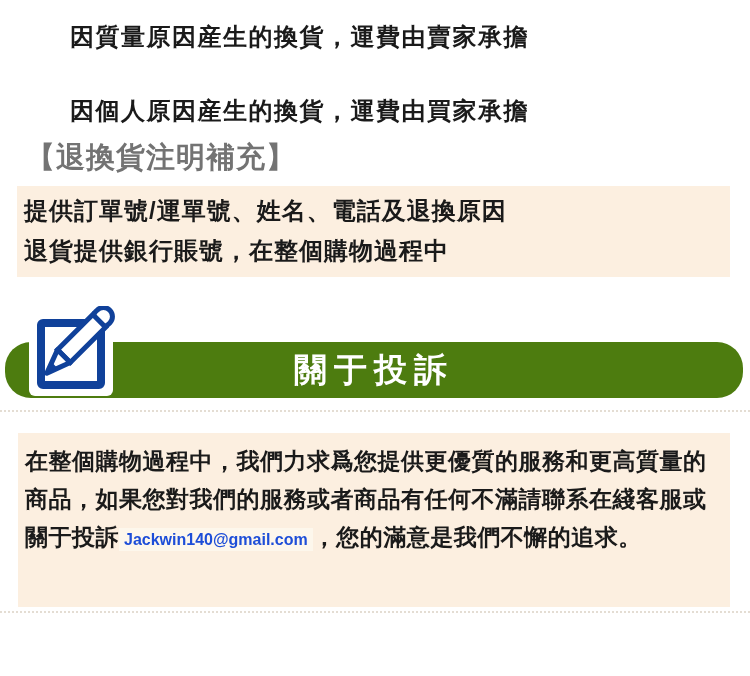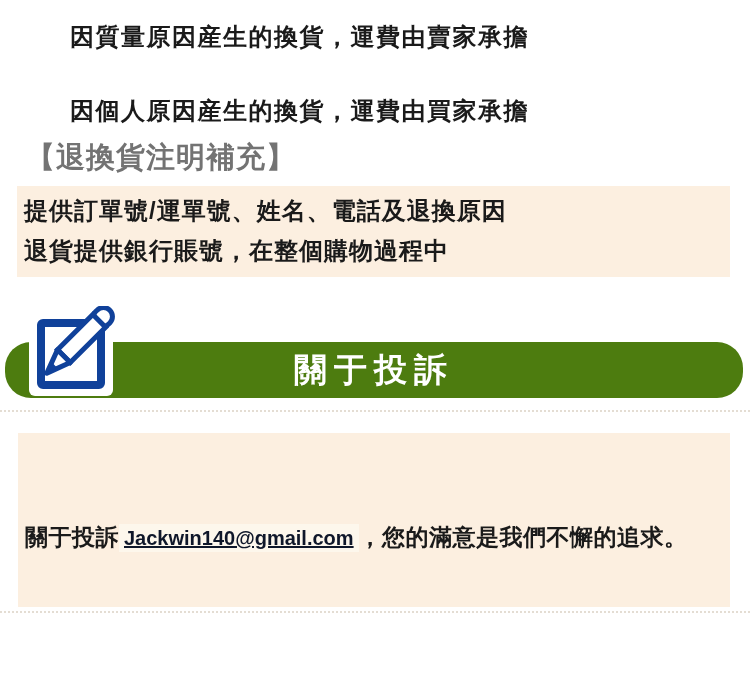--- a/index.html
+++ b/index.html
@@ -39,22 +39,22 @@
   }
   .banner-icon{position:absolute;left:26px;top:306px;z-index:3;}
 
   
   #panel-complaint{left:18px;top:433px;width:712px;height:174px;font-size:23px;letter-spacing:0.5px;}
   #panel-complaint .row{position:absolute;left:7px;}
   #comp-line1{top:13px;}
   #comp-line2{top:51px;}
   #comp-line3{top:89px;}
   .email{
-    color:#0f172a;font-weight:700;background:#fdf7ec;
-    padding:3px 5px;letter-spacing:0;font-size:20px;text-decoration:underline;
+    color:#1d4ed8;font-weight:700;background:#fdf7ec;
+    padding:3px 5px;letter-spacing:0;font-size:16px;
   }
 
   
   .tear{position:absolute;left:0;width:750px;height:0;border-top:2px dotted rgba(185,165,140,0.38);}
   #tearA{top:410px;}
   #tearB{top:611px;}
 </style>
 </head>
 <body>
 
@@ -81,20 +81,22 @@
     <rect x="15" y="17" width="60" height="62" rx="2" fill="#ffffff" stroke="#10419a" stroke-width="8"></rect>
     <g transform="rotate(45 52 36)">
       <rect x="43" y="-9" width="18" height="20" rx="9" fill="#ffffff" stroke="#10419a" stroke-width="5"></rect>
       <rect x="43" y="6" width="18" height="50" fill="#ffffff" stroke="#10419a" stroke-width="5"></rect>
       <polygon points="43,56 61,56 52,80" fill="#ffffff" stroke="#10419a" stroke-width="5" stroke-linejoin="round"></polygon>
       <polygon points="48.5,69 55.5,69 52,79" fill="#10419a"></polygon>
     </g>
   </svg>
 
   <div class="panel" id="panel-complaint">
+    <div class="row cn nowrap" id="comp-line1">在整個購物過程中，我們力求爲您提供更優質的服務和更高質量的</div>
+    <div class="row cn nowrap" id="comp-line2">商品，如果您對我們的服務或者商品有任何不滿請聯系在綫客服或</div>
     <div class="row cn nowrap" id="comp-line3">
       <span>關于投訴</span><span class="email">Jackwin140@gmail.com</span><span>，您的滿意是我們不懈的追求。</span>
     </div>
   </div>
 
   <div class="tear" id="tearB"></div>
 
 </div>
 
 </body></html>

